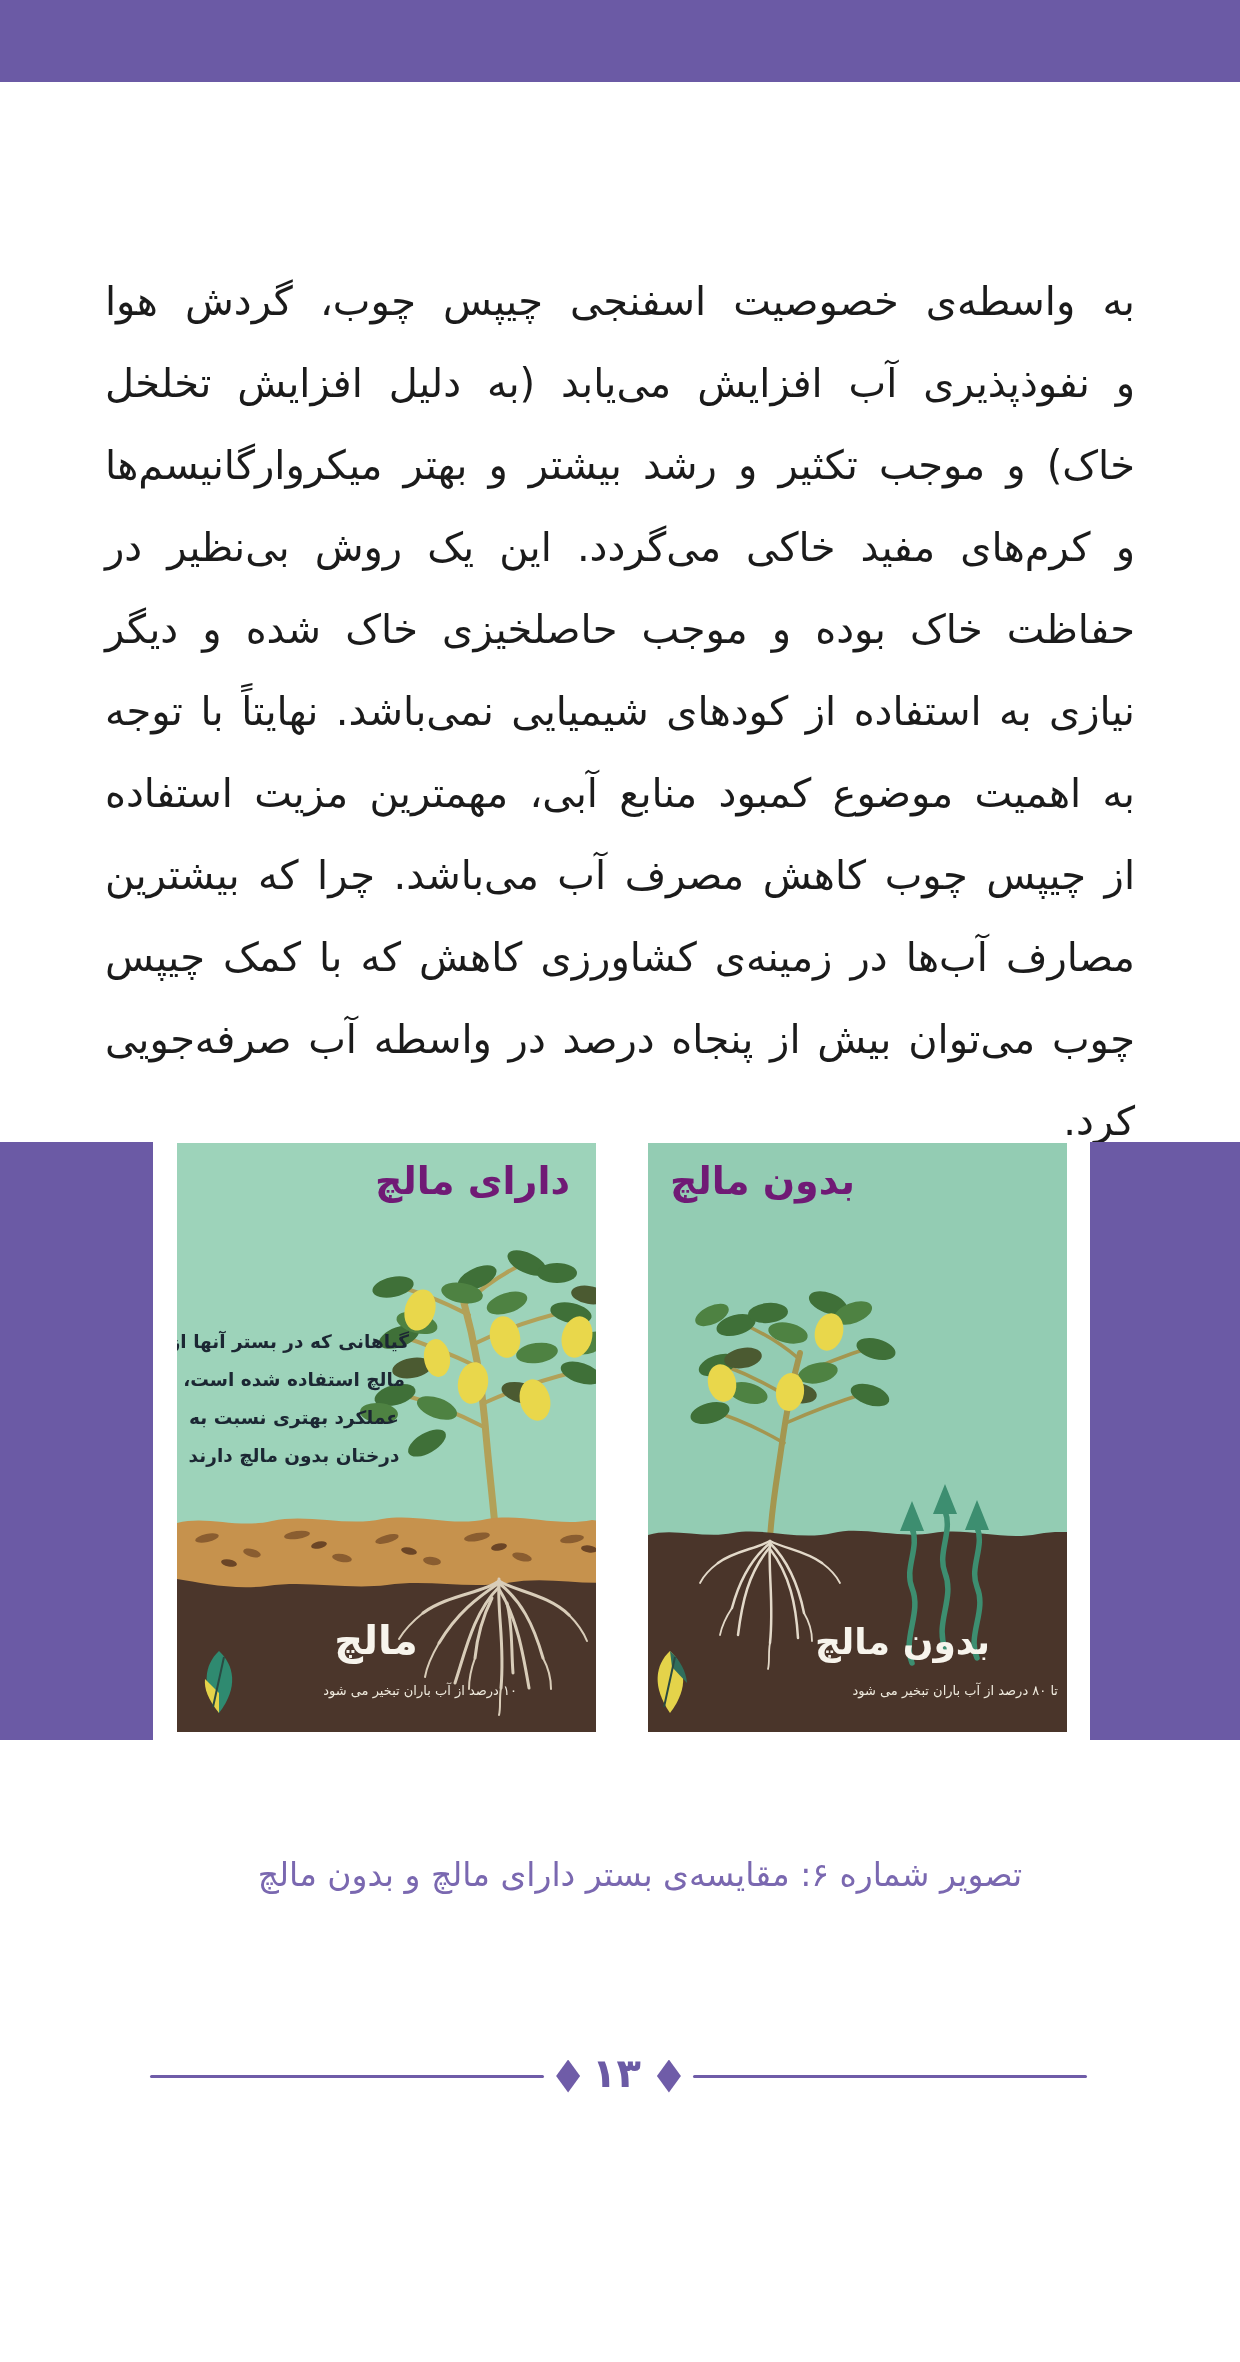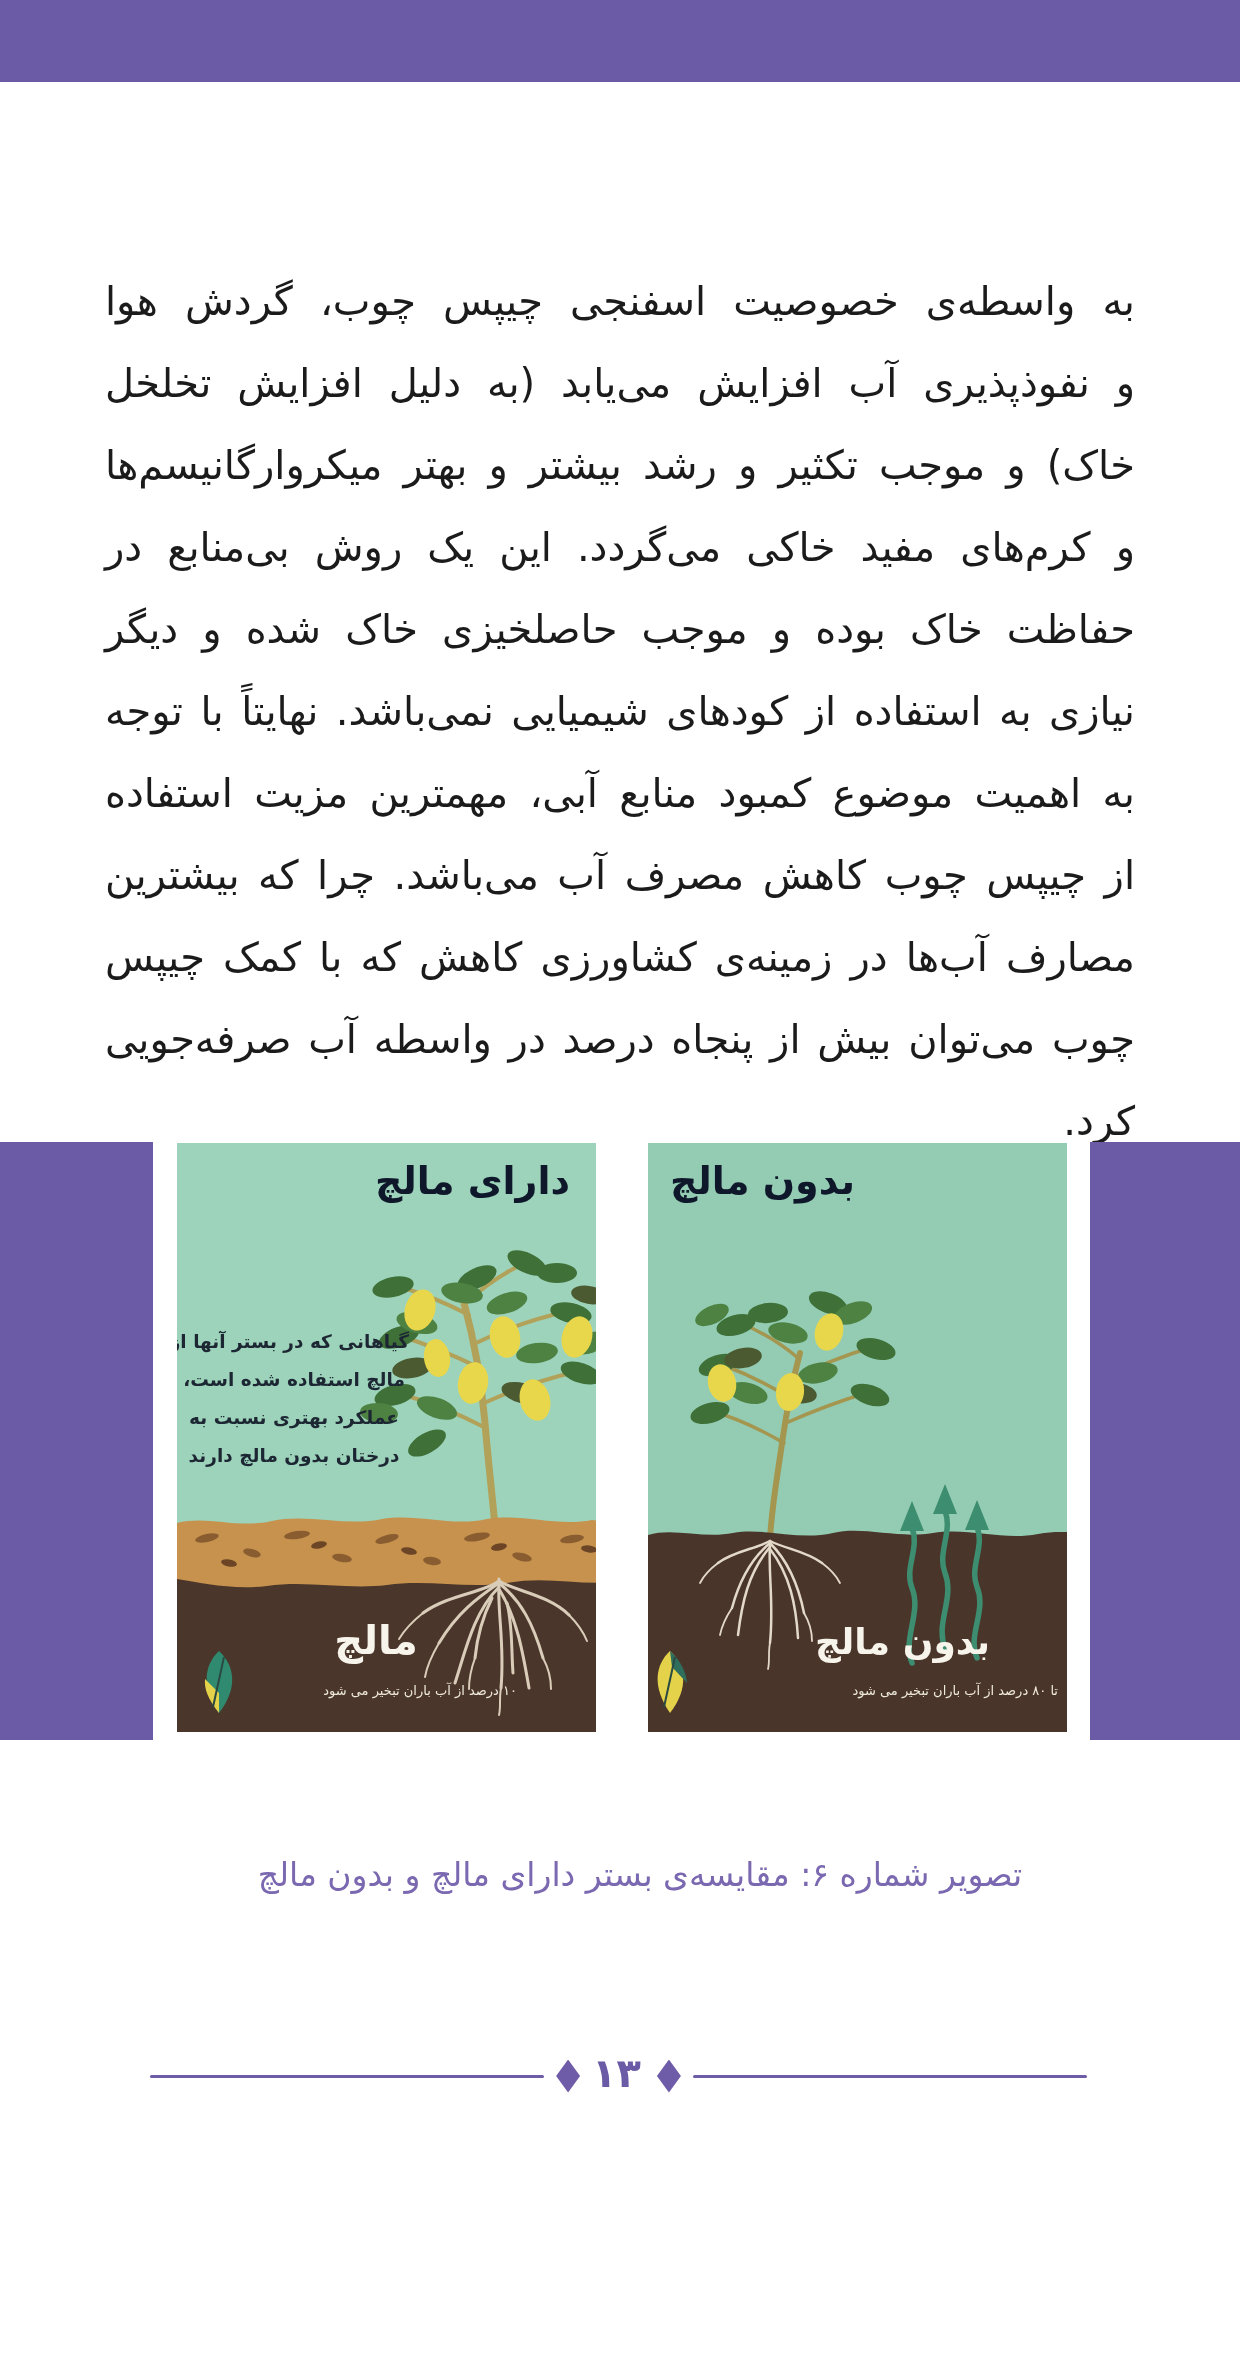--- a/index.html
+++ b/index.html
@@ -26,21 +26,21 @@
   .figure{
     position:absolute;left:177px;top:1143px;width:890px;height:589px;
     display:flex;gap:4px;background:#ffffff;
   }
   .panel{position:relative;width:443px;height:589px;overflow:hidden;}
   .panel.mulch{background:#9dd3ba;}
   .panel.nomulch{background:#93ccb3;margin-left:48px;}
   .panel svg{position:absolute;left:0;top:0;}
   .panel-title{
     position:absolute;top:16px;direction:rtl;white-space:nowrap;
-    font-size:38px;font-weight:bold;color:#0f172a;letter-spacing:1px;
+    font-size:38px;font-weight:bold;color:#701a75;letter-spacing:1px;
   }
   .panel.mulch .panel-title{right:26px;}
   .panel.nomulch .panel-title{left:22px;}
   .annotation{
     position:absolute;left:2px;top:180px;width:230px;direction:rtl;
     text-align:center;color:#1c2733;font-weight:bold;font-size:18.5px;
   }
   .annotation div{line-height:38px;white-space:nowrap;}
   .soil-label{
     position:absolute;direction:rtl;color:#f7f4ec;font-weight:bold;
@@ -79,21 +79,21 @@
 </style>
 </head>
 <body>
 
 <div class="top-band"></div>
 
 <div class="body-text">
   <div class="pline">به واسطه‌ی خصوصیت اسفنجی چیپس چوب، گردش هوا</div>
   <div class="pline">و نفوذپذیری آب افزایش می‌یابد (به دلیل افزایش تخلخل</div>
   <div class="pline">خاک) و موجب تکثیر و رشد بیشتر و بهتر میکروارگانیسم‌ها</div>
-  <div class="pline">و کرم‌های مفید خاکی می‌گردد. این یک روش بی‌منابع در</div>
+  <div class="pline">و کرم‌های مفید خاکی می‌گردد. این یک روش بی‌نظیر در</div>
   <div class="pline">حفاظت خاک بوده و موجب حاصلخیزی خاک شده و دیگر</div>
   <div class="pline">نیازی به استفاده از کودهای شیمیایی نمی‌باشد. نهایتاً با توجه</div>
   <div class="pline">به اهمیت موضوع کمبود منابع آبی، مهمترین مزیت استفاده</div>
   <div class="pline">از چیپس چوب کاهش مصرف آب می‌باشد. چرا که بیشترین</div>
   <div class="pline">مصارف آب‌ها در زمینه‌ی کشاورزی کاهش که با کمک چیپس</div>
   <div class="pline">چوب می‌توان بیش از پنجاه درصد در واسطه آب صرفه‌جویی</div>
   <div class="pline last">کرد.</div>
 </div>
 
 <div class="side-band left"></div>

